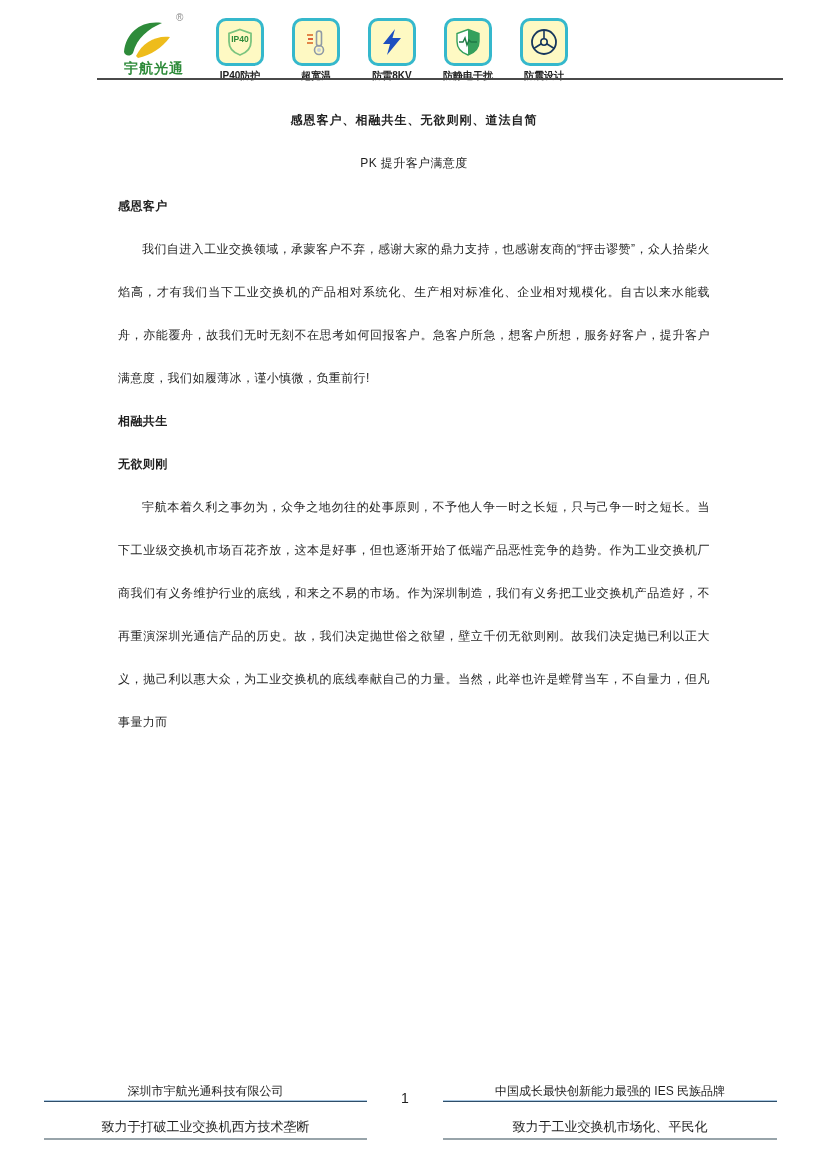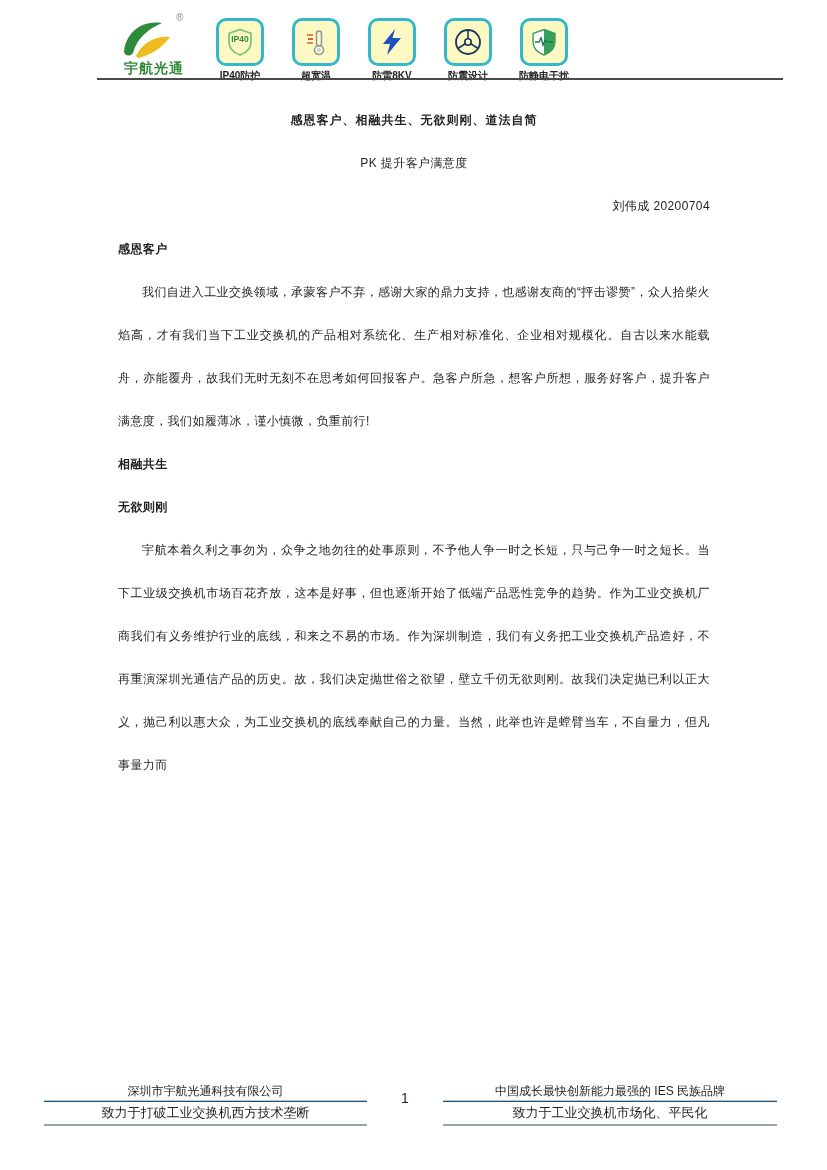--- a/index.html
+++ b/index.html
@@ -39,21 +39,21 @@
   .sec-heading { font-weight:bold; }
   .sec-para { margin:0; text-align:justify; text-indent:2em; }
 
   
   .footer-block { position:absolute; top:1083px; text-align:center;
     border-bottom:2px solid #98a4aa; padding-bottom:2px; }
   .footer-left  { left:44px;  width:323px; }
   .footer-right { left:443px; width:334px; }
   .fb-line1 { font-size:12px; padding-bottom:0; white-space:nowrap; }
   .fb-sep { height:0; border-top:1px solid #aac8e2; border-bottom:1.5px solid #2f4e69; }
-  .fb-line2 { font-size:13px; padding-top:2px; white-space:nowrap; }
+  .fb-line2 { font-size:13px; padding-top:16px; white-space:nowrap; }
   .page-number { position:absolute; top:1090px; left:385px; width:40px;
     text-align:center; font-size:14px; }
 </style>
 </head>
 <body>
 
 <div class="page">
 
   <div class="header">
 
@@ -97,48 +97,47 @@
         <svg width="30" height="30" viewBox="0 0 30 30">
           <polygon points="18,2 6,17 13,17 10,28 24,11 15.5,11" fill="#1d4fc0"></polygon>
         </svg>
       </div>
       <div class="badge-label">防雷8KV</div>
     </div>
 
     <div class="badge-cell">
       <div class="badge-box">
         <svg width="30" height="30" viewBox="0 0 30 30">
+          <path d="M15 2.5 L26 6.5 V14.5 C26 21.5 21.5 25.8 15 28 C8.5 25.8 4 21.5 4 14.5 V6.5 Z" fill="#ffffff" stroke="#35a05c" stroke-width="1.4"></path>
+          <path d="M15 2.5 L26 6.5 V14.5 C26 21.5 21.5 25.8 15 28 Z" fill="#35a05c"></path>
+          <polyline points="6,15 10,15 12,11 14,18 16,13 18,15 24,15" fill="none" stroke="#1e7a45" stroke-width="1.4"></polyline>
+        </svg>
+      </div>
+      <div class="badge-label">防静电干扰</div>
+    </div>
+
+    <div class="badge-cell">
+      <div class="badge-box">
+        <svg width="30" height="30" viewBox="0 0 30 30">
           <circle cx="15" cy="15" r="12" fill="none" stroke="#17365d" stroke-width="1.8"></circle>
           <circle cx="15" cy="15" r="3.2" fill="none" stroke="#17365d" stroke-width="1.6"></circle>
           <line x1="15" y1="11.8" x2="15" y2="3" stroke="#17365d" stroke-width="1.6"></line>
           <line x1="12.3" y1="16.8" x2="4.8" y2="21.5" stroke="#17365d" stroke-width="1.6"></line>
           <line x1="17.7" y1="16.8" x2="25.2" y2="21.5" stroke="#17365d" stroke-width="1.6"></line>
         </svg>
       </div>
       <div class="badge-label">防震设计</div>
     </div>
 
-    <div class="badge-cell">
-      <div class="badge-box">
-        <svg width="30" height="30" viewBox="0 0 30 30">
-          <path d="M15 2.5 L26 6.5 V14.5 C26 21.5 21.5 25.8 15 28 C8.5 25.8 4 21.5 4 14.5 V6.5 Z" fill="#ffffff" stroke="#35a05c" stroke-width="1.4"></path>
-          <path d="M15 2.5 L26 6.5 V14.5 C26 21.5 21.5 25.8 15 28 Z" fill="#35a05c"></path>
-          <polyline points="6,15 10,15 12,11 14,18 16,13 18,15 24,15" fill="none" stroke="#1e7a45" stroke-width="1.4"></polyline>
-        </svg>
-      </div>
-      <div class="badge-label">防静电干扰</div>
-    </div>
-
   </div>
   <div class="header-rule"></div>
 
   <div class="content">
     <div class="doc-title">感恩客户、相融共生、无欲则刚、道法自简</div>
     <div class="doc-subtitle">PK 提升客户满意度</div>
-    <div class="doc-byline">刘伟成 20200704</div>
 
     <div class="sec-heading">感恩客户</div>
     <p class="sec-para">我们自进入工业交换领域，承蒙客户不弃，感谢大家的鼎力支持，也感谢友商的“抨击谬赞”，众人拾柴火焰高，才有我们当下工业交换机的产品相对系统化、生产相对标准化、企业相对规模化。自古以来水能载舟，亦能覆舟，故我们无时无刻不在思考如何回报客户。急客户所急，想客户所想，服务好客户，提升客户满意度，我们如履薄冰，谨小慎微，负重前行!</p>
 
     <div class="sec-heading">相融共生</div>
 
     <div class="sec-heading">无欲则刚</div>
     <p class="sec-para">宇航本着久利之事勿为，众争之地勿往的处事原则，不予他人争一时之长短，只与己争一时之短长。当下工业级交换机市场百花齐放，这本是好事，但也逐渐开始了低端产品恶性竞争的趋势。作为工业交换机厂商我们有义务维护行业的底线，和来之不易的市场。作为深圳制造，我们有义务把工业交换机产品造好，不再重演深圳光通信产品的历史。故，我们决定抛世俗之欲望，壁立千仞无欲则刚。故我们决定抛已利以正大义，抛己利以惠大众，为工业交换机的底线奉献自己的力量。当然，此举也许是螳臂当车，不自量力，但凡事量力而</p>
   </div>
 

